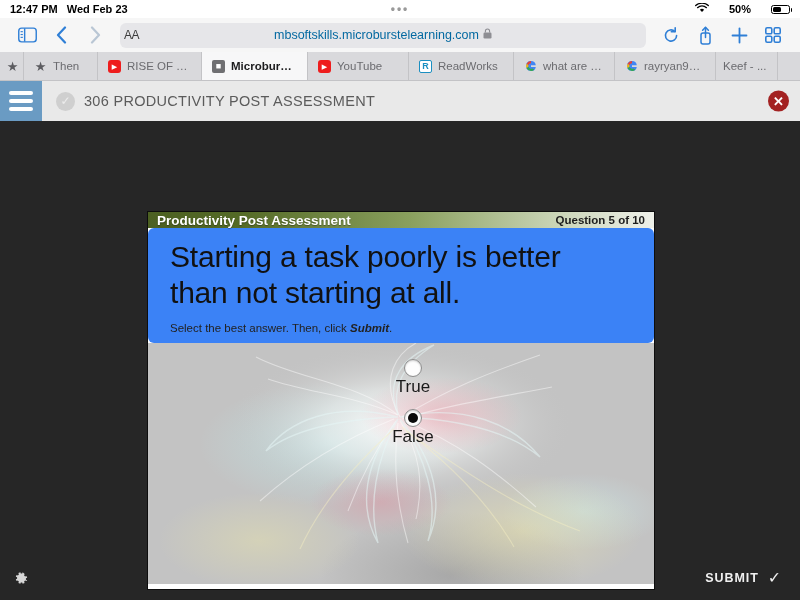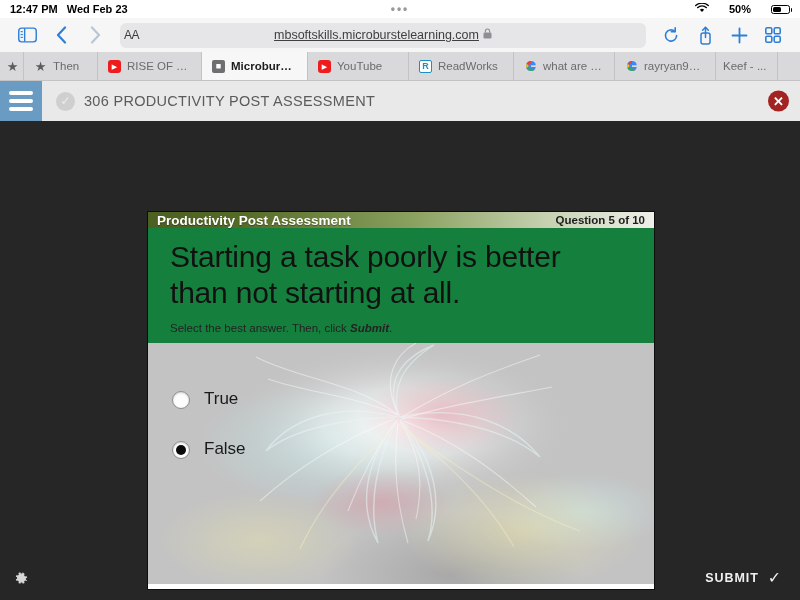--- a/index.html
+++ b/index.html
@@ -60,22 +60,22 @@
     background: #e6e6e9; border-radius: 6px;
     display: flex; align-items: center; position: relative;
     padding: 0 4px;
   }
   .urlbar .aa {
     font-size: 12px; color: #3c3c3c; letter-spacing: -0.5px;
     font-weight: 500; display: flex; align-items: baseline;
   }
   .url-text {
     position: absolute; left: 0; right: 0;
-    text-align: center; font-size: 12.5px; color: #404040;
-    display: flex; align-items: center; justify-content: center; gap: 4px; text-decoration: underline;
+    text-align: center; font-size: 12.5px; color: #0369a1;
+    display: flex; align-items: center; justify-content: center; gap: 4px;
   }
 
   
   .tabstrip {
     height: 29px; background: #d9d9dc;
     display: flex; align-items: stretch;
     border-bottom: 1px solid #c3c3c6;
     overflow: hidden;
   }
   .tab {
@@ -161,43 +161,44 @@
     padding: 8px 9px;
   }
   .banner-title {
     color: #ffffff; font-size: 13.5px; font-weight: bold;
     text-shadow: 0 1px 1px rgba(0,0,0,.35);
   }
   .banner-qnum {
     color: #1d1d1d; font-size: 11.5px; font-weight: bold;
   }
   .slide-white {
-    background: #15803d; padding: 11px 30px 9px 22px;
+    background: #3b82f6; padding: 11px 30px 9px 22px; border-radius: 6px;
   }
   .qtext {
     font-size: 30px; line-height: 1.20; color: #111;
     font-weight: normal; letter-spacing: -0.2px;
   }
   .instr {
     margin-top: 11px; font-size: 11.5px; color: #222;
   }
   .instr b { font-weight: bold; font-style: italic; }
 
   
   .answer-area {
     position: relative; height: 241px; overflow: hidden;
     background: #c4c4c4;
   }
   .fractal { position: absolute; inset: 0; }
   .fractal svg { width: 100%; height: 100%; display: block; }
 
   .options { position: relative; padding: 16px 0 0 24px; }
   .option {
-    display: flex; align-items: flex-end; gap: 14px;
+    display: flex; align-items: center; 
     height: 50px;
+    flex-direction: column;
   }
   .radio {
     width: 18px; height: 18px; border-radius: 50%;
     background: #fdfdfd;
     border: 1px solid #8d8d8d;
     box-shadow: inset 0 1px 2px rgba(0,0,0,.18);
     display: flex; align-items: center; justify-content: center;
     flex: 0 0 18px;
   }
   .radio.selected::after {

